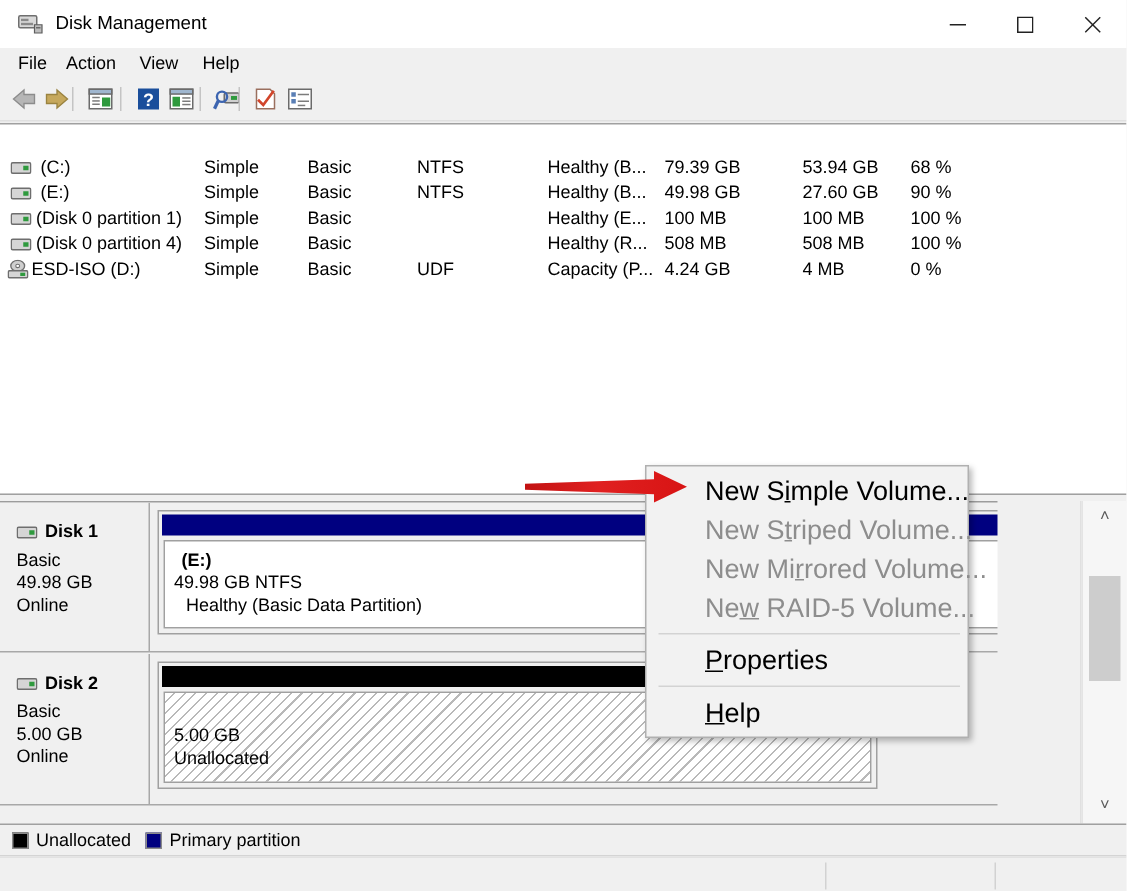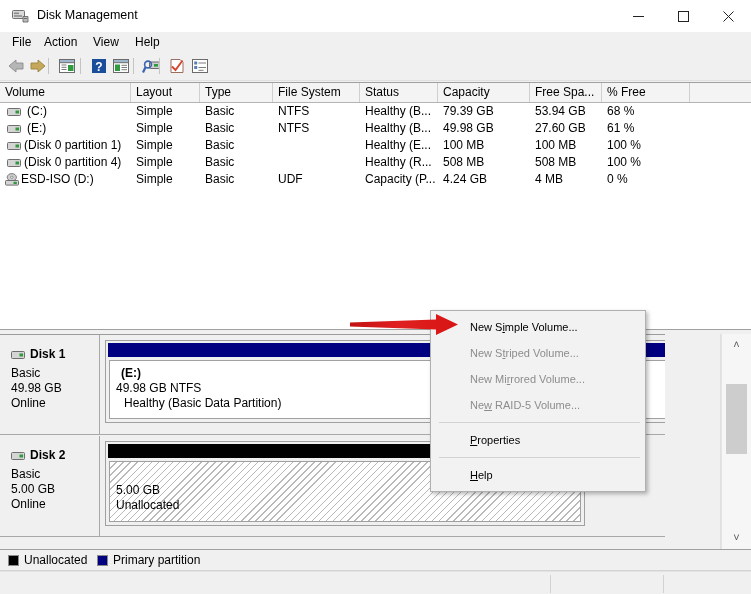--- a/index.html
+++ b/index.html
@@ -317,21 +317,21 @@
     border: 1px solid #b0b0b0;
     box-shadow: 2px 2px 4px rgba(0,0,0,0.28);
     z-index: 50;
     padding: 3px 0 3px 0;
     box-sizing: border-box;
   }
   .ctx-item {
     height: 26px;
     line-height: 26px;
     padding-left: 39px;
-    font-size: 11px;
+    font-size: 18px;
     color: #000000;
     white-space: nowrap;
   }
   .ctx-item.disabled { color: #8d8d8d; }
   .ctx-sep {
     height: 1px;
     background: #d3d3d3;
     margin: 4px 5px 4px 8px;
   }
   .ctx-item u { text-decoration: underline; }
@@ -429,31 +429,20 @@
       <rect x="2.5" y="2.5" width="15" height="13" fill="#fff" stroke="#6b6b6b"></rect>
       <rect x="4.2" y="4.5" width="3" height="3" fill="#5a7fb5"></rect>
       <rect x="8.5" y="5.5" width="7.5" height="1" fill="#7c7c7c"></rect>
       <rect x="4.2" y="9" width="3" height="3" fill="#5a7fb5"></rect>
       <rect x="8.5" y="10" width="7.5" height="1" fill="#7c7c7c"></rect>
       <rect x="8.5" y="12.8" width="5" height="1" fill="#7c7c7c"></rect>
     </svg>
   </div>
 
   <div class="vol-panel">
-    <div class="vol-header">
-      <div class="vh-cell" style="left:0px;width:131px">Volume</div>
-      <div class="vh-cell" style="left:131px;width:69px">Layout</div>
-      <div class="vh-cell" style="left:200px;width:73px">Type</div>
-      <div class="vh-cell" style="left:273px;width:87px">File System</div>
-      <div class="vh-cell" style="left:360px;width:78px">Status</div>
-      <div class="vh-cell" style="left:438px;width:92px">Capacity</div>
-      <div class="vh-cell" style="left:530px;width:72px">Free Spa...</div>
-      <div class="vh-cell" style="left:602px;width:88px">% Free</div>
-      <div class="vh-cell" style="left:690px;width:61px;border-right:none"></div>
-    </div>
 
     <div class="vol-rows">
 
       <div class="vol-row">
         <svg class="vr-icon" viewBox="0 0 14 10">
           <rect x="0.5" y="1.5" width="13" height="7" rx="1" fill="#d5d5d5" stroke="#6e6e6e"></rect>
           <rect x="8.5" y="3.5" width="3.5" height="3" fill="#2f9a3e"></rect>
         </svg>
         <div class="vr-cell" style="left:27px;width:104px">(C:)</div>
         <div class="vr-cell" style="left:136px;width:64px">Simple</div>
@@ -470,21 +459,21 @@
           <rect x="0.5" y="1.5" width="13" height="7" rx="1" fill="#d5d5d5" stroke="#6e6e6e"></rect>
           <rect x="8.5" y="3.5" width="3.5" height="3" fill="#2f9a3e"></rect>
         </svg>
         <div class="vr-cell" style="left:27px;width:104px">(E:)</div>
         <div class="vr-cell" style="left:136px;width:64px">Simple</div>
         <div class="vr-cell" style="left:205px;width:68px">Basic</div>
         <div class="vr-cell" style="left:278px;width:82px">NTFS</div>
         <div class="vr-cell" style="left:365px;width:73px">Healthy (B...</div>
         <div class="vr-cell" style="left:443px;width:87px">49.98 GB</div>
         <div class="vr-cell" style="left:535px;width:67px">27.60 GB</div>
-        <div class="vr-cell" style="left:607px;width:83px">61 %</div>
+        <div class="vr-cell" style="left:607px;width:83px">90 %</div>
       </div>
 
       <div class="vol-row">
         <svg class="vr-icon" viewBox="0 0 14 10">
           <rect x="0.5" y="1.5" width="13" height="7" rx="1" fill="#d5d5d5" stroke="#6e6e6e"></rect>
           <rect x="8.5" y="3.5" width="3.5" height="3" fill="#2f9a3e"></rect>
         </svg>
         <div class="vr-cell" style="left:24px;width:107px">(Disk 0 partition 1)</div>
         <div class="vr-cell" style="left:136px;width:64px">Simple</div>
         <div class="vr-cell" style="left:205px;width:68px">Basic</div>

